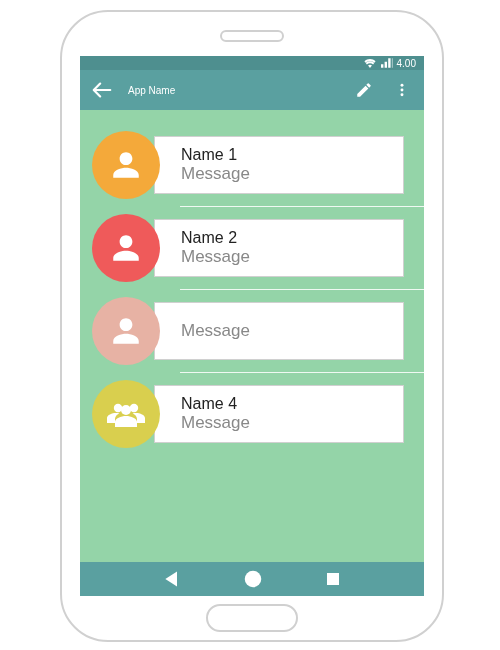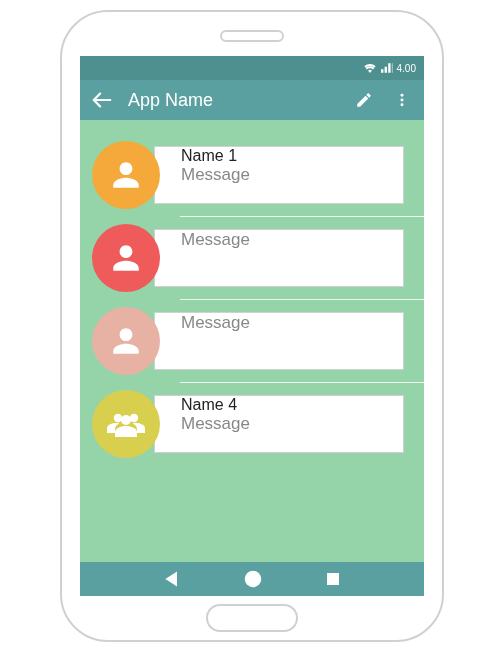--- a/index.html
+++ b/index.html
@@ -18,44 +18,44 @@
     position:absolute;left:50%;bottom:8px;transform:translateX(-50%);
     width:88px;height:24px;border:2px solid #d0d0d0;border-radius:14px;
   }
   .screen{
     position:absolute;left:18px;right:18px;top:44px;bottom:44px;
     background:#94d4a8;overflow:hidden;
   }
 
   
   .statusbar{
-    height:24px;background:#4e8f8f;display:flex;justify-content:flex-end;
+    height:14px;background:#4e8f8f;display:flex;justify-content:flex-end;
     align-items:center;gap:4px;padding:0 8px;color:#fff;font-size:10px;
   }
   .statusbar svg{display:block}
 
   
   .appbar{
     height:40px;background:#5aa0a0;display:flex;align-items:center;
     color:#fff;padding:0 10px;gap:14px;
   }
-  .appbar .title{font-size:18px;flex:1}
+  .appbar .title{font-size:10px;flex:1}
   .appbar .ico{display:flex;align-items:center;justify-content:center;width:24px;height:24px;cursor:pointer}
 
   
   .list{padding:18px 0 0 0}
   .row{display:flex;align-items:center;padding:0 20px 0 12px;position:relative;height:74px}
   .sep{height:1px;background:rgba(255,255,255,.85);margin:4px 0 4px 100px}
   .avatar{
     width:68px;height:68px;border-radius:50%;flex:0 0 68px;
     display:flex;align-items:center;justify-content:center;margin-right:-6px;z-index:2;
   }
   .card{
     flex:1;background:#fff;height:56px;border:1px solid #d0d0d0;
-    display:flex;flex-direction:column;padding:0 0 0 26px;
+    display:flex;flex-direction:column;justify-content:center;padding:0 0 0 26px;
     z-index:1;
   }
   .name{font-size:16px;color:#222;line-height:1.15}
   .msg{font-size:17px;color:#888;line-height:1.15}
 
   
   .navbar{
     position:absolute;left:0;right:0;bottom:0;height:34px;background:#5aa0a0;
     display:flex;align-items:center;justify-content:center;gap:60px;
   }
@@ -119,20 +119,21 @@
             </div>
           </div>
           <div class="sep"></div>
           <div class="row">
             <div class="avatar" style="background:#ef5a5a">
               <svg width="34" height="34" viewBox="0 0 24 24">
                 <path fill="#fff" d="M12 12c2.5 0 4.5-2 4.5-4.5S14.5 3 12 3 7.5 5 7.5 7.5 9.5 12 12 12zm0 2c-3.3 0-9 1.7-9 5v2h18v-2c0-3.3-5.7-5-9-5z"></path>
               </svg>
             </div>
             <div class="card">
+              <span class="name">Name 2</span>
               <span class="msg">Message</span>
             </div>
           </div>
           <div class="sep"></div>
           <div class="row">
             <div class="avatar" style="background:#e7b2a4">
               <svg width="34" height="34" viewBox="0 0 24 24">
                 <path fill="#fff" d="M12 12c2.5 0 4.5-2 4.5-4.5S14.5 3 12 3 7.5 5 7.5 7.5 9.5 12 12 12zm0 2c-3.3 0-9 1.7-9 5v2h18v-2c0-3.3-5.7-5-9-5z"></path>
               </svg>
             </div>

